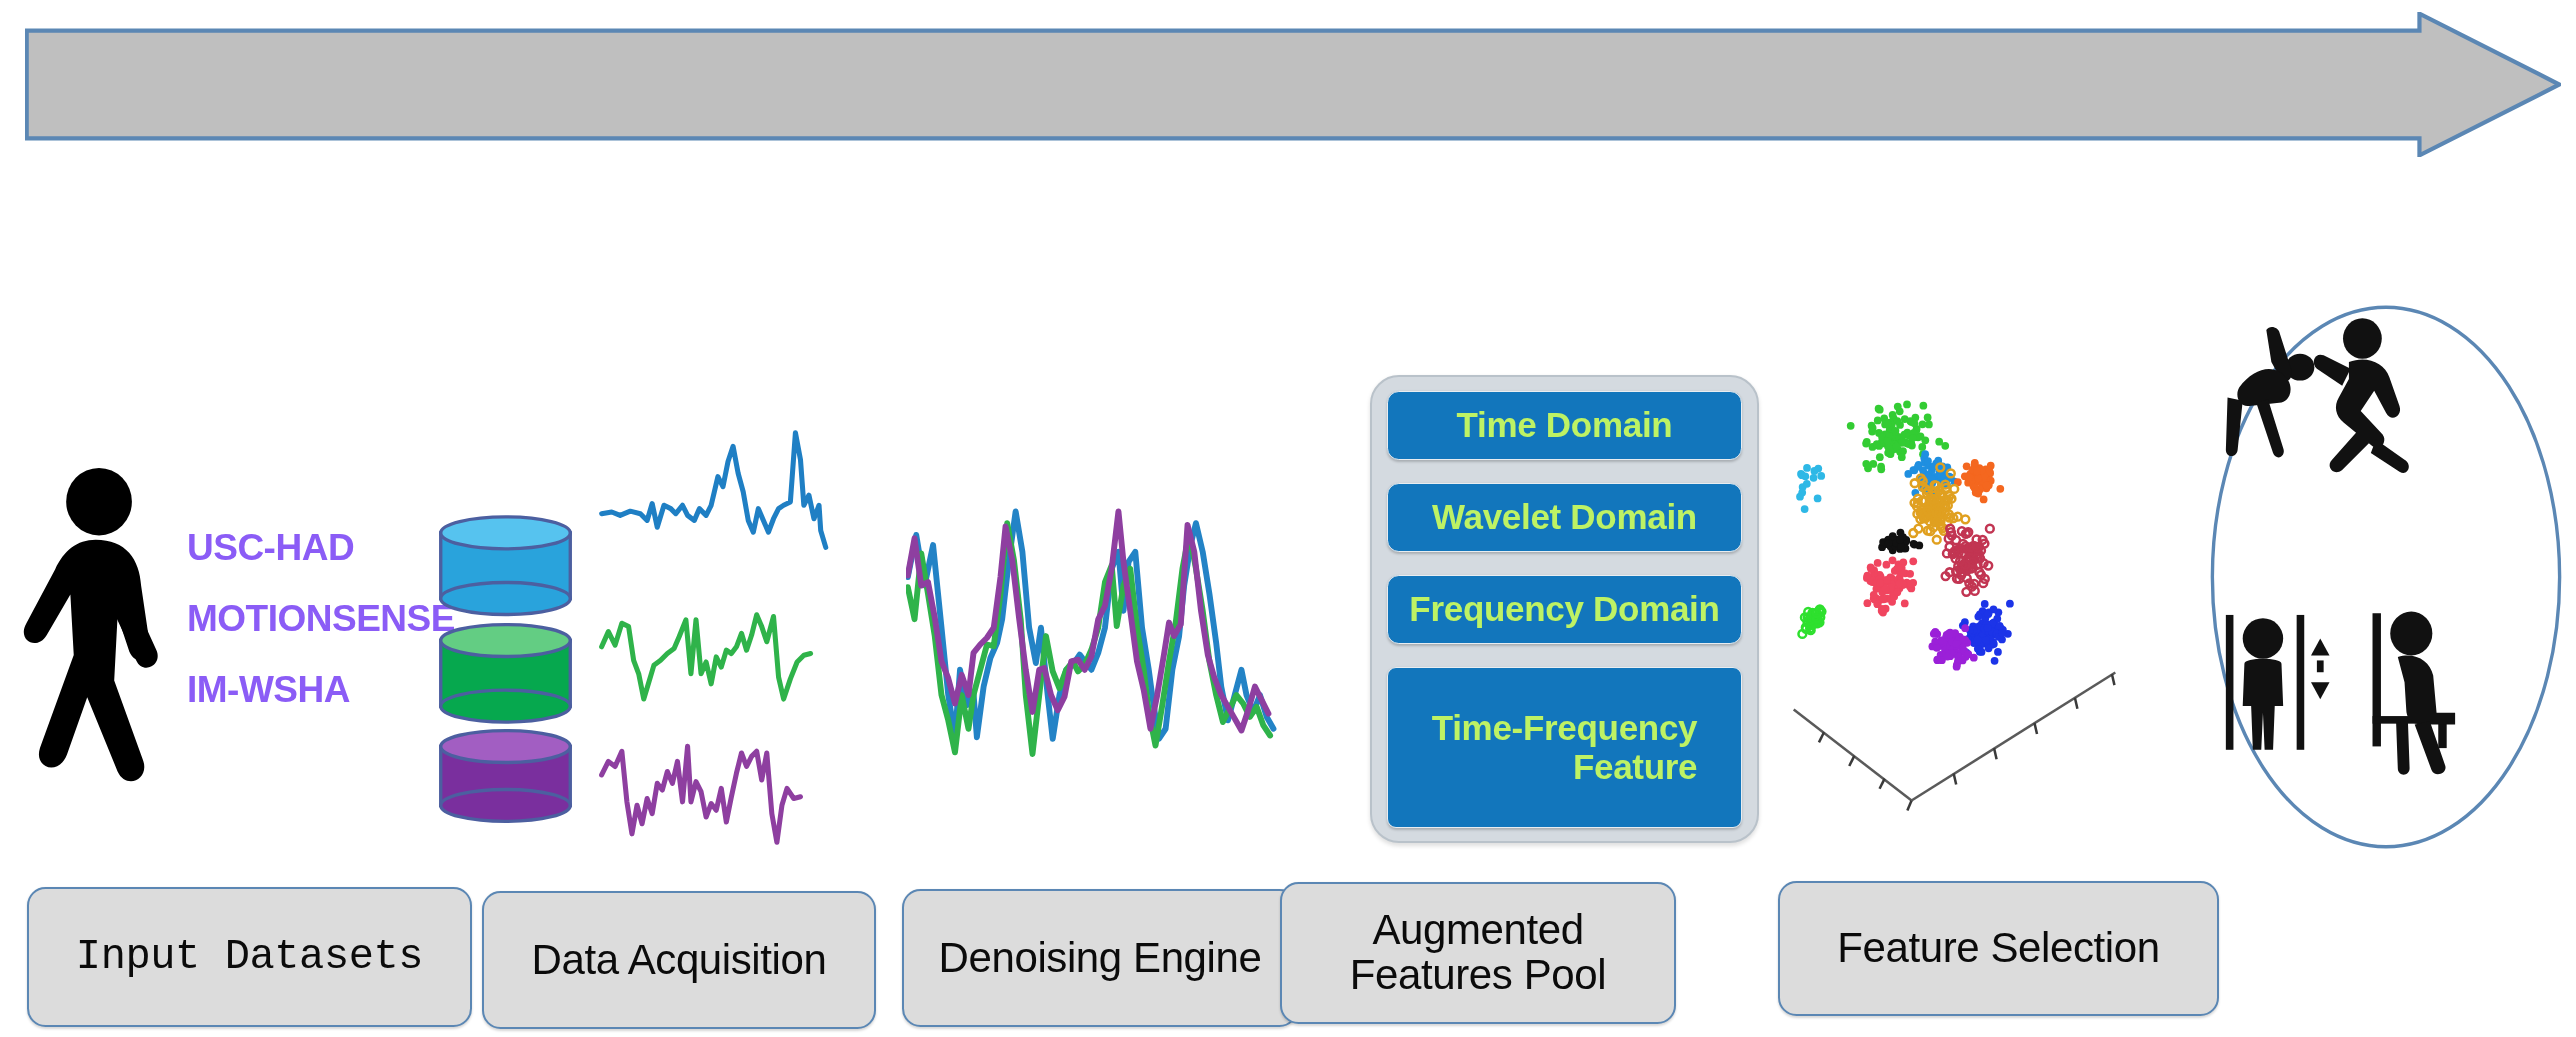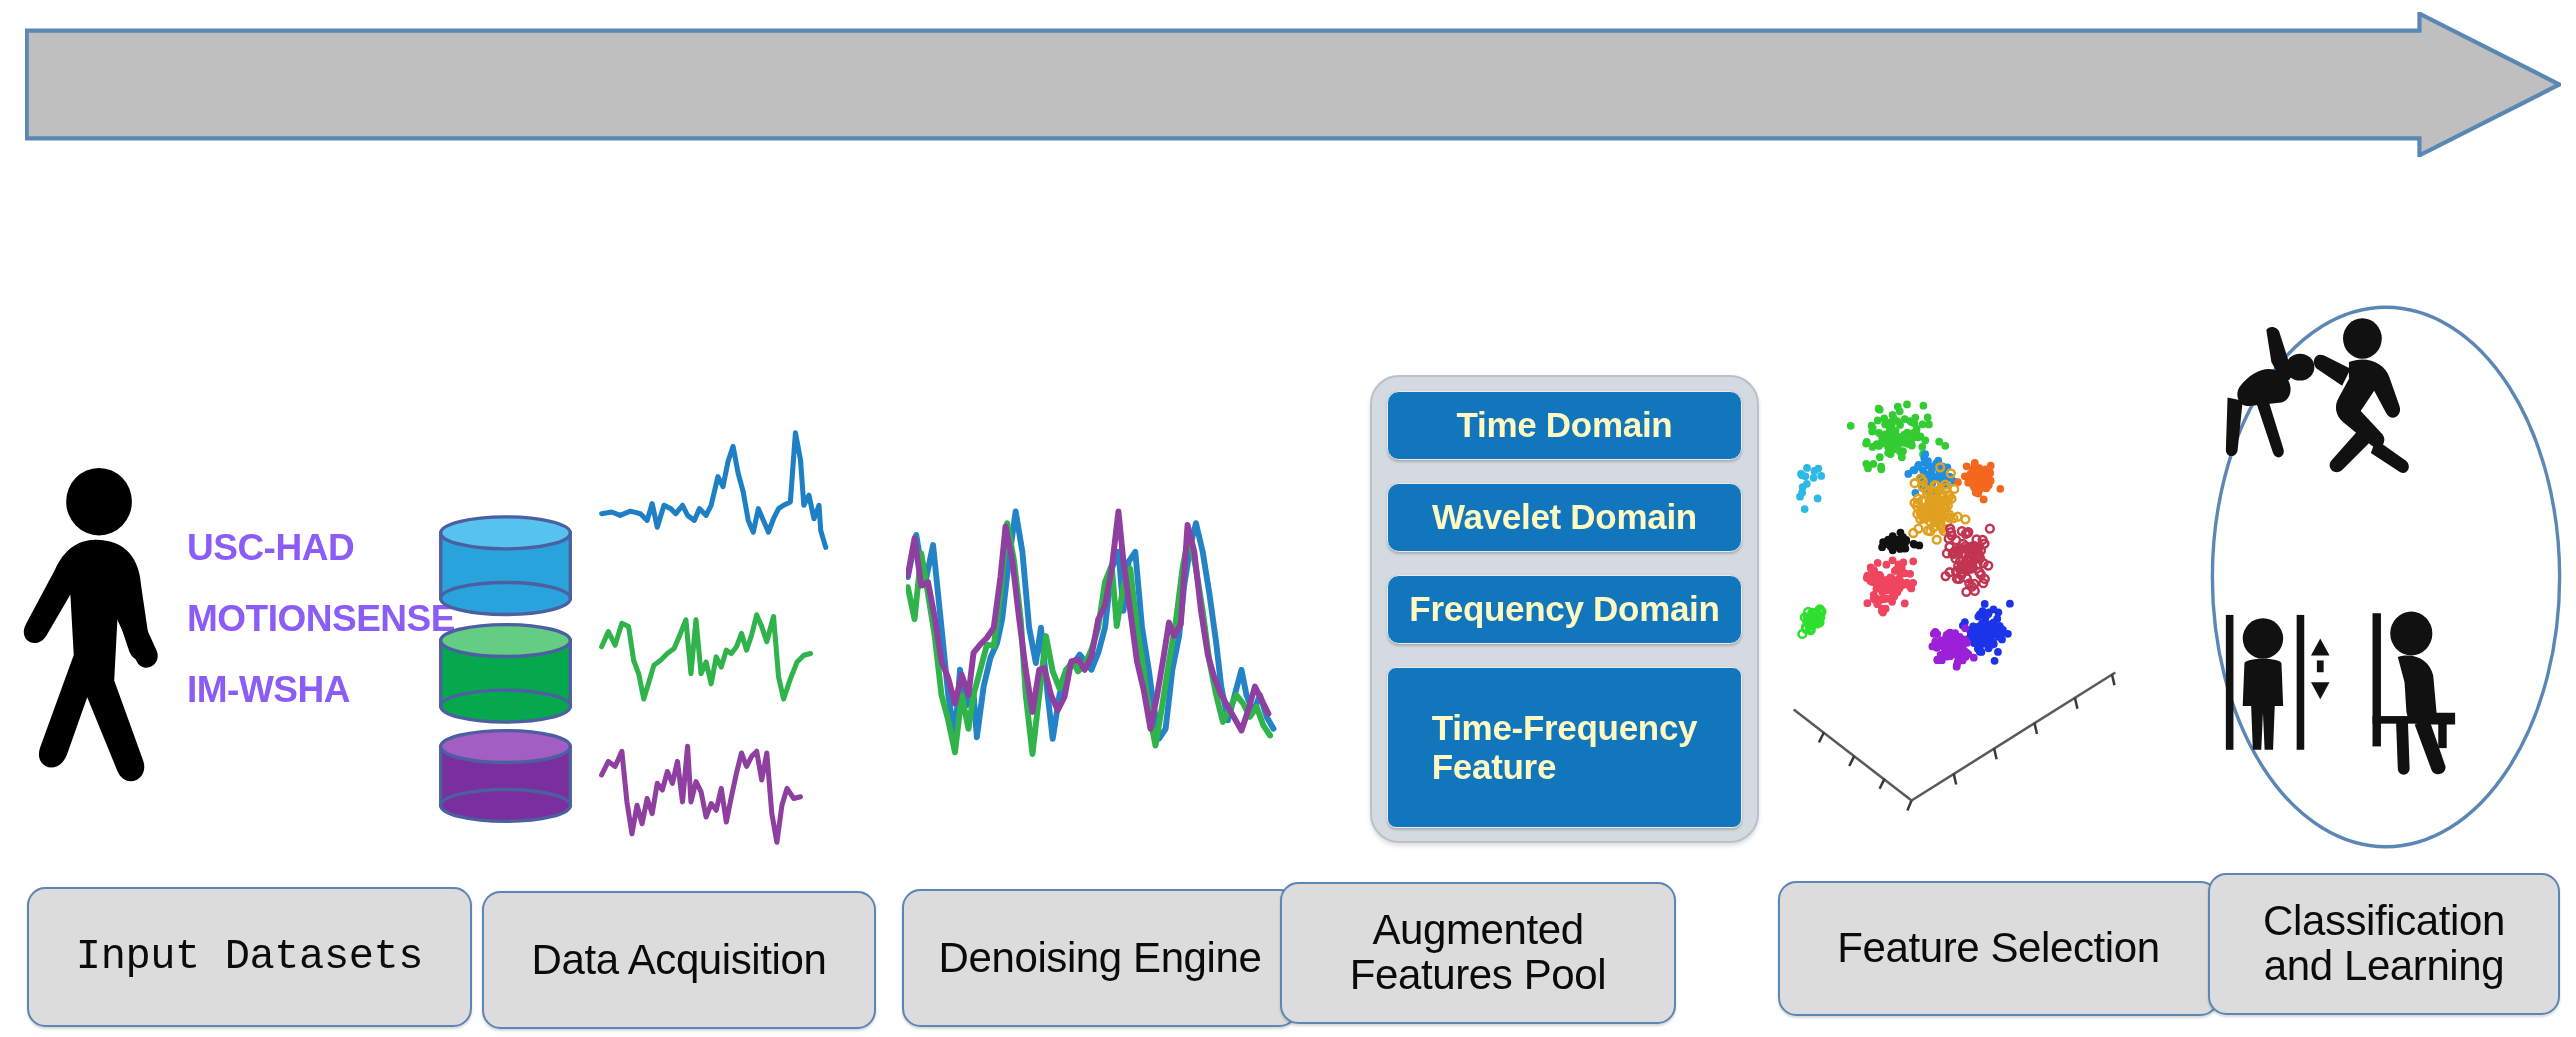--- a/index.html
+++ b/index.html
@@ -79,28 +79,28 @@
     display: flex;
     flex-direction: column;
     justify-content: space-between;
     box-shadow: 0 2.5px 4.2px rgba(0,0,0,0.13);
   }
   .feature-chip {
     box-sizing: border-box;
     background: #1276bc;
     border: 1.7px solid #e8edf1;
     border-radius: 11.8px;
-    color: #fef9c3;
+    color: #bef264;
     font-size: 35px;
     font-weight: 600;
     letter-spacing: -0.3px;
     display: flex;
     align-items: center;
     justify-content: center;
-    text-align: left;
+    text-align: right;
     line-height: 1.12;
     box-shadow: 0 1.7px 2.5px rgba(0,0,0,0.2);
   }
   .feature-chip.one-line { height: 69px; }
   .feature-chip.two-line { height: 161px; border-radius: 9px; }
 
   
   .scatter-wrap { position: absolute; left: 1785px; top: 329px; width: 371px; height: 522px; }
 
   
@@ -982,21 +982,15 @@
 
   <div class="stage-caption" style="left:1280px; top:882px; width:396px; height:142px;">
     <span>
       <span>Augmented</span><br>
       <span>Features Pool</span>
     </span>
   </div>
 
   <div class="stage-caption" style="left:1778px; top:881px; width:441px; height:135px;">Feature Selection</div>
 
-  <div class="stage-caption" style="left:2208px; top:873px; width:352px; height:142px;">
-    <span>
-      <span>Classification</span><br>
-      <span>and Learning</span>
-    </span>
-  </div>
 
 </div>
 
 
 </body></html>

